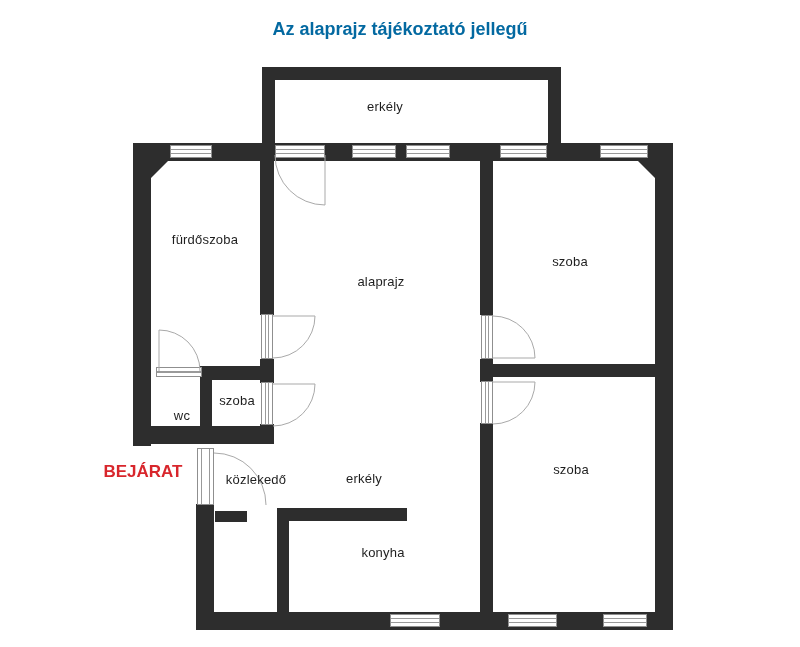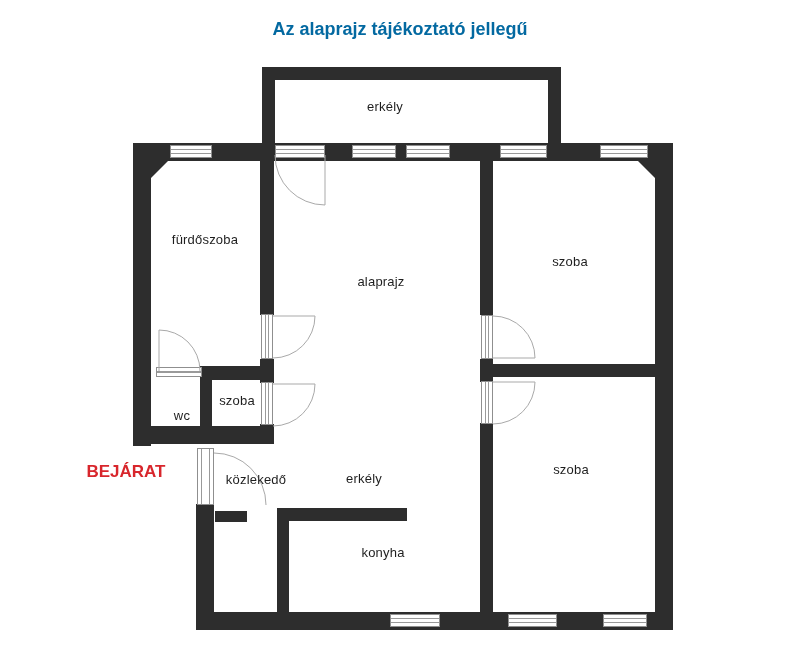--- a/index.html
+++ b/index.html
@@ -104,15 +104,15 @@
   <div class="lbl" style="left:385px;top:106px;">erkély</div>
   <div class="lbl" style="left:205px;top:239px;">fürdőszoba</div>
   <div class="lbl" style="left:381px;top:281px;">alaprajz</div>
   <div class="lbl" style="left:570px;top:261px;">szoba</div>
   <div class="lbl" style="left:571px;top:469px;">szoba</div>
   <div class="lbl" style="left:182px;top:415px;">wc</div>
   <div class="lbl" style="left:237px;top:400px;">szoba</div>
   <div class="lbl" style="left:256px;top:479px;">közlekedő</div>
   <div class="lbl" style="left:364px;top:478px;">erkély</div>
   <div class="lbl" style="left:383px;top:552px;text-align:right;">konyha</div>
-  <div class="entrance" style="left:126px;top:472px;">BEJÁRAT</div>
+  <div class="entrance" style="left:143px;top:472px;">BEJÁRAT</div>
 
 </div>
 
 </body></html>

